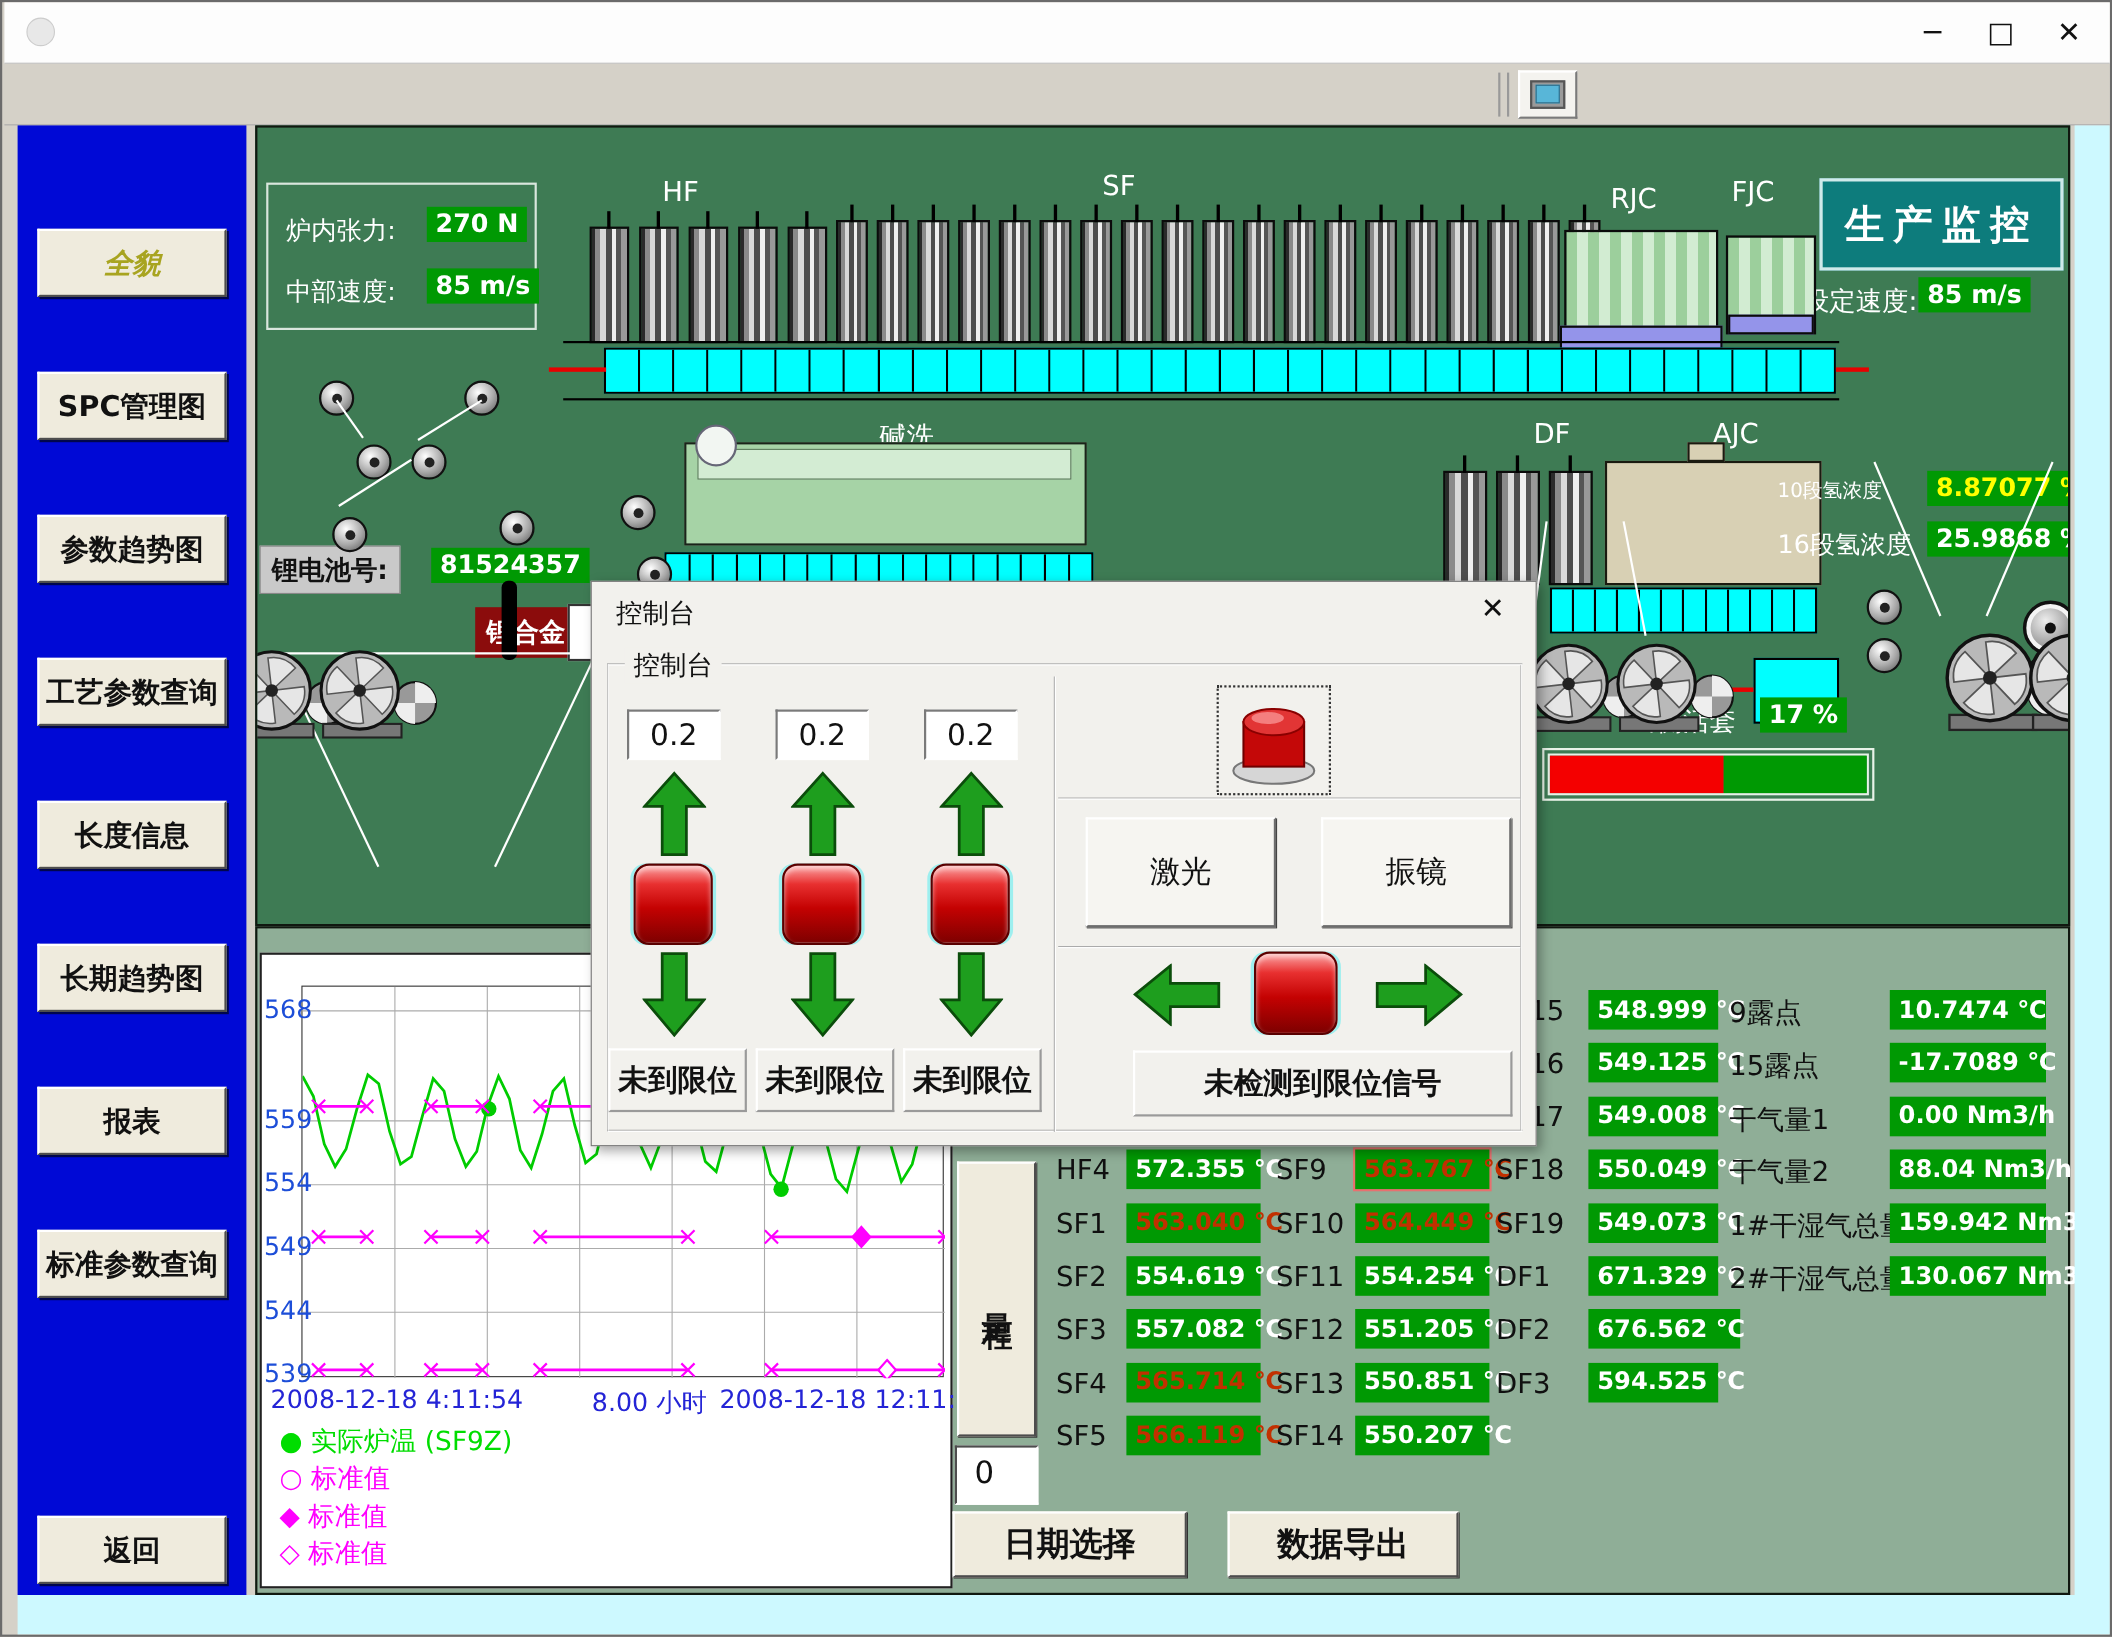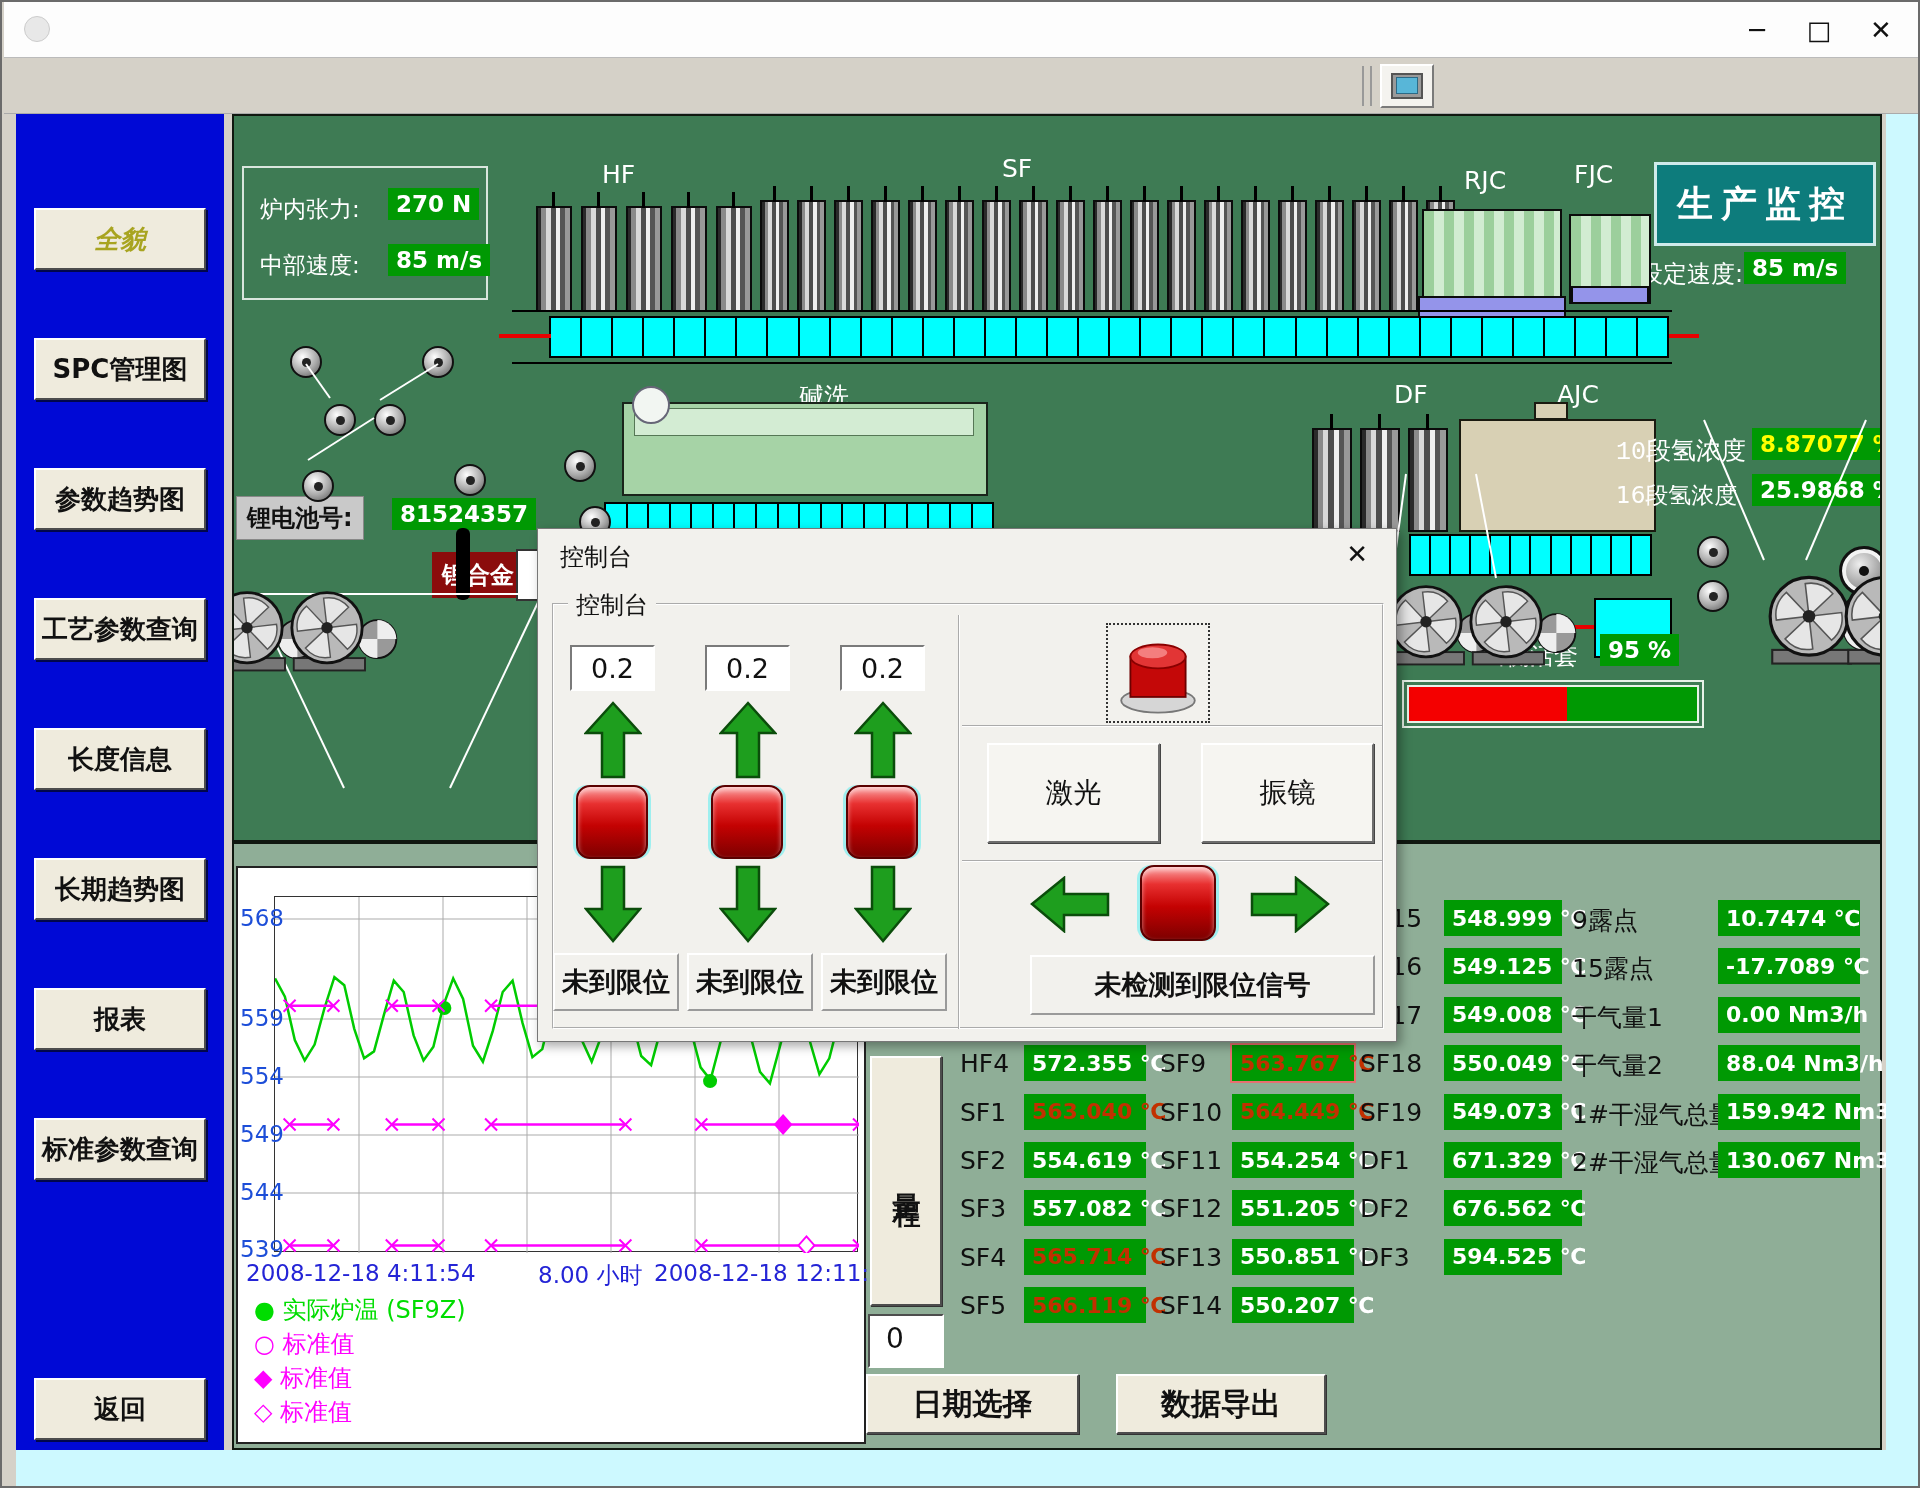--- a/index.html
+++ b/index.html
@@ -248,21 +248,21 @@
       </div>
 
     <div class="greybox" style="left:2px;top:380px;">锂电池号:</div>
     <div class="gval" style="left:158px;top:382px;">81524357</div>
     <div class="redbox" style="left:198px;top:436px;">锂合金:</div>
     <div class="white-input-sliver" style="left:282px;top:433px;width:30px;height:52px;"></div>
 
     <div class="ajc-machine" style="left:1225px;top:303px;width:197px;height:113px;"></div>
     <div class="ajc-machine" style="left:1300px;top:286px;width:34px;height:18px;"></div>
 
-    <div class="wlabel" style="left:1382px;top:318px;font-size:25px;font-family:Liberation Mono, monospace;">10段氢浓度</div>
+    <div class="wlabel" style="left:1382px;top:318px;font-size:18px;">10段氢浓度</div>
     <div class="gval yellow" style="left:1518px;top:312px;">8.87077 %</div>
     <div class="wlabel" style="left:1382px;top:364px;font-size:23px;">16段氢浓度</div>
     <div class="gval" style="left:1518px;top:358px;">25.9868 %</div>
 
     <div class="conveyor" id="conveyor3" style="left:1175px;top:418px;width:243px;height:42px;">
         <div class="cell"></div>
         <div class="cell"></div>
         <div class="cell"></div>
         <div class="cell"></div>
         <div class="cell"></div>
@@ -271,21 +271,21 @@
         <div class="cell"></div>
         <div class="cell"></div>
         <div class="cell"></div>
         <div class="cell"></div>
         <div class="cell"></div>
       </div>
     <div class="cyanbox" style="left:1360px;top:482px;width:78px;height:60px;"></div>
     <div class="redline" style="left:1292px;top:509px;width:68px;"></div>
 
     <div class="wlabel" style="left:1248px;top:524px;font-size:24px;">出侧活套</div>
-    <div class="gval" style="left:1366px;top:518px;">95 %</div>
+    <div class="gval" style="left:1366px;top:518px;">17 %</div>
     <div class="progress-outer" style="left:1168px;top:564px;width:302px;height:48px;">
       <div class="progress-inner">
         <div class="progress-red" id="loop-red" style="width: 55%;"></div>
         <div class="progress-green"></div>
       </div>
     </div>
 
     <div id="deco-layer">
         <div class="roller" style="position: absolute; left: 56px; top: 230px; width: 32px; height: 32px;"></div>
         <div class="roller" style="position: absolute; left: 188px; top: 230px; width: 32px; height: 32px;"></div>

